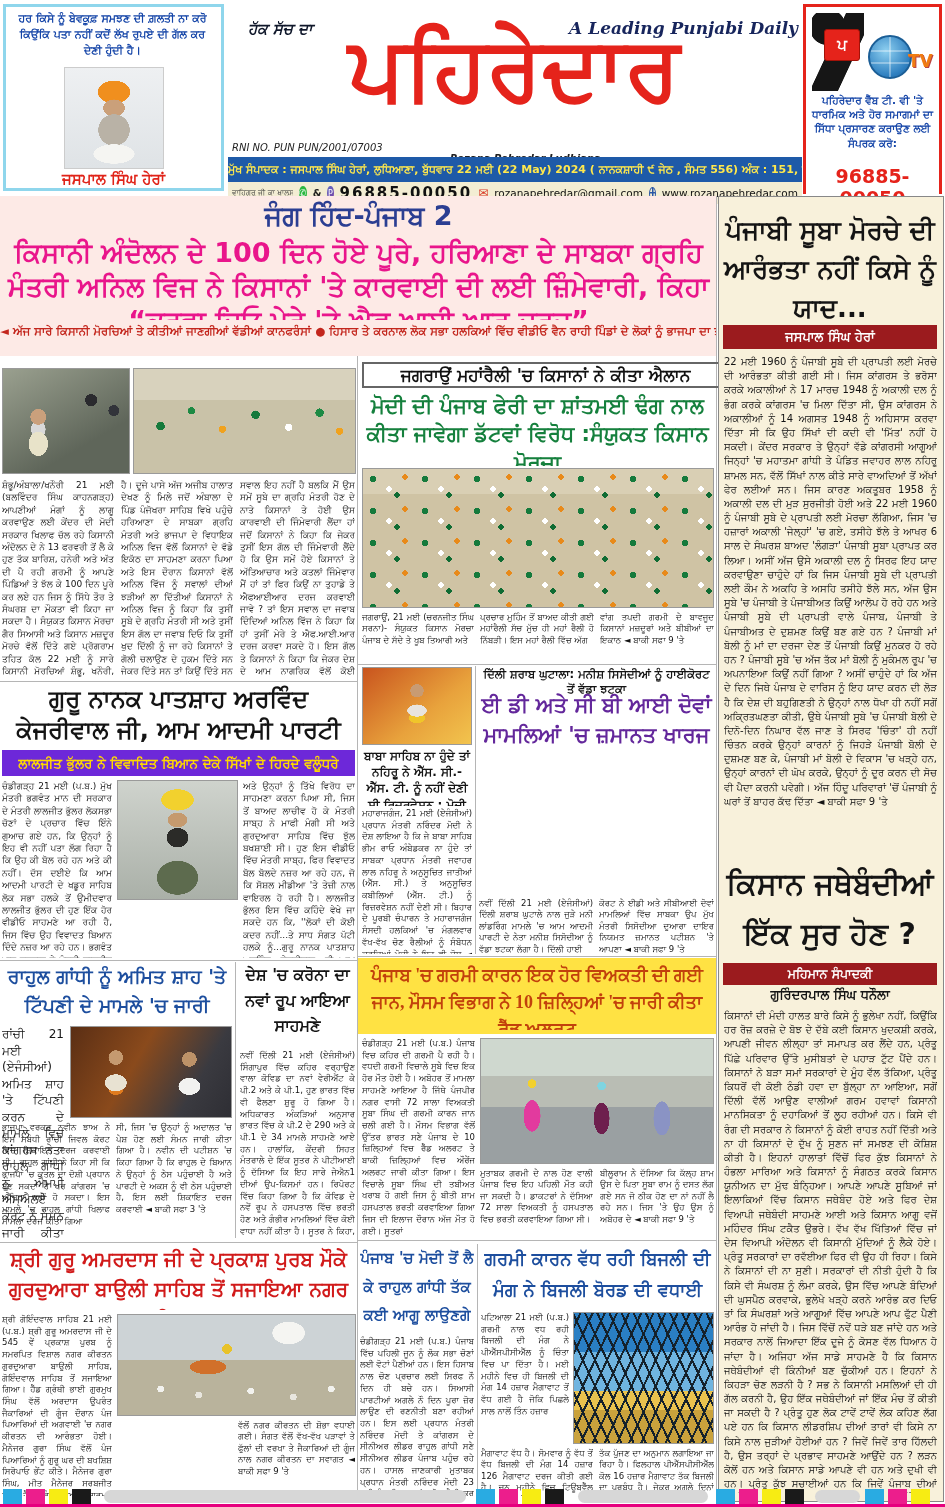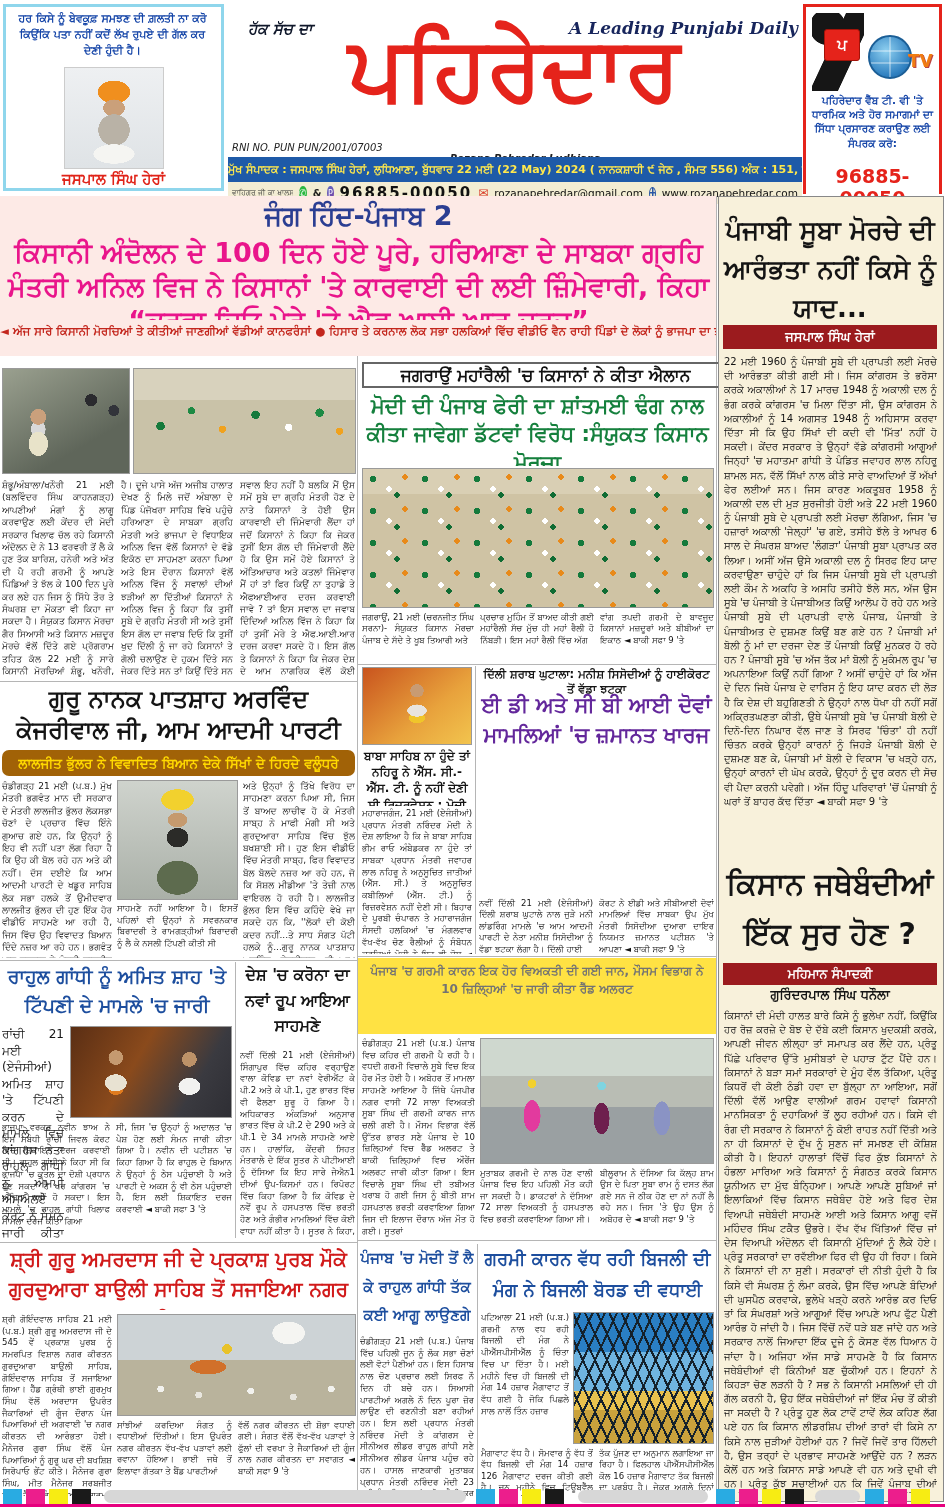--- a/index.html
+++ b/index.html
@@ -135,31 +135,30 @@
     <div class="bt" style="position:absolute;left:5px;top:158px;width:213px;height:496px;font-size:10px;line-height:1.42;">22 ਮਈ 1960 ਨੂੰ ਪੰਜਾਬੀ ਸੂਬੇ ਦੀ ਪ੍ਰਾਪਤੀ ਲਈ ਮੋਰਚੇ ਦੀ ਆਰੰਭਤਾ ਕੀਤੀ ਗਈ ਸੀ। ਜਿਸ ਕਾਂਗਰਸ ਤੇ ਭਰੋਸਾ ਕਰਕੇ ਅਕਾਲੀਆਂ ਨੇ 17 ਮਾਰਚ 1948 ਨੂੰ ਅਕਾਲੀ ਦਲ ਨੂੰ ਭੰਗ ਕਰਕੇ ਕਾਂਗਰਸ 'ਚ ਮਿਲਾ ਦਿੱਤਾ ਸੀ, ਉਸ ਕਾਂਗਰਸ ਨੇ ਅਕਾਲੀਆਂ ਨੂੰ 14 ਅਗਸਤ 1948 ਨੂੰ ਅਹਿਸਾਸ ਕਰਵਾ ਦਿੱਤਾ ਸੀ ਕਿ ਉਹ ਸਿੱਖਾਂ ਦੀ ਕਦੀ ਵੀ 'ਮਿੱਤ' ਨਹੀਂ ਹੋ ਸਕਦੀ। ਕੇਂਦਰ ਸਰਕਾਰ ਤੇ ਉਨ੍ਹਾਂ ਵੱਡੇ ਕਾਂਗਰਸੀ ਆਗੂਆਂ ਜਿਨ੍ਹਾਂ 'ਚ ਮਹਾਤਮਾ ਗਾਂਧੀ ਤੇ ਪੰਡਿਤ ਜਵਾਹਰ ਲਾਲ ਨਹਿਰੂ ਸ਼ਾਮਲ ਸਨ, ਵੱਲੋਂ ਸਿੱਖਾਂ ਨਾਲ ਕੀਤੇ ਸਾਰੇ ਵਾਅਦਿਆਂ ਤੋਂ ਅੱਖਾਂ ਫੇਰ ਲਈਆਂ ਸਨ। ਜਿਸ ਕਾਰਣ ਅਕਤੂਬਰ 1958 ਨੂੰ ਅਕਾਲੀ ਦਲ ਦੀ ਮੁੜ ਸੁਰਜੀਤੀ ਹੋਈ ਅਤੇ 22 ਮਈ 1960 ਨੂੰ ਪੰਜਾਬੀ ਸੂਬੇ ਦੇ ਪ੍ਰਾਪਤੀ ਲਈ ਮੋਰਚਾ ਲੱਗਿਆ, ਜਿਸ 'ਚ ਹਜ਼ਾਰਾਂ ਅਕਾਲੀ 'ਜੇਲ੍ਹਾਂ' 'ਚ ਗਏ, ਤਸੀਹੇ ਝੱਲੇ ਤੇ ਆਖਰ 6 ਸਾਲ ਦੇ ਸੰਘਰਸ਼ ਬਾਅਦ 'ਲੰਗੜਾ' ਪੰਜਾਬੀ ਸੂਬਾ ਪ੍ਰਾਪਤ ਕਰ ਲਿਆ। ਅਸੀਂ ਅੱਜ ਉਸੇ ਅਕਾਲੀ ਦਲ ਨੂੰ ਸਿਰਫ ਇਹ ਯਾਦ ਕਰਵਾਉਣਾ ਚਾਹੁੰਦੇ ਹਾਂ ਕਿ ਜਿਸ ਪੰਜਾਬੀ ਸੂਬੇ ਦੀ ਪ੍ਰਾਪਤੀ ਲਈ ਕੌਮ ਨੇ ਅਕਹਿ ਤੇ ਅਸਹਿ ਤਸੀਹੇ ਝੱਲੇ ਸਨ, ਅੱਜ ਉਸ ਸੂਬੇ 'ਚ ਪੰਜਾਬੀ ਤੇ ਪੰਜਾਬੀਅਤ ਕਿਉਂ ਆਲੋਪ ਹੋ ਰਹੇ ਹਨ ਅਤੇ ਪੰਜਾਬੀ ਸੂਬੇ ਦੀ ਪ੍ਰਾਪਤੀ ਵਾਲੇ ਪੰਜਾਬ, ਪੰਜਾਬੀ ਤੇ ਪੰਜਾਬੀਅਤ ਦੇ ਦੁਸ਼ਮਣ ਕਿਉਂ ਬਣ ਗਏ ਹਨ ? ਪੰਜਾਬੀ ਮਾਂ ਬੋਲੀ ਨੂੰ ਮਾਂ ਦਾ ਦਰਜਾ ਦੇਣ ਤੋਂ ਪੰਜਾਬੀ ਕਿਉਂ ਮੁਨਕਰ ਹੋ ਰਹੇ ਹਨ ? ਪੰਜਾਬੀ ਸੂਬੇ 'ਚ ਅੱਜ ਤੱਕ ਮਾਂ ਬੋਲੀ ਨੂੰ ਮੁਕੰਮਲ ਰੂਪ 'ਚ ਅਪਨਾਇਆ ਕਿਉਂ ਨਹੀਂ ਗਿਆ ? ਅਸੀਂ ਚਾਹੁੰਦੇ ਹਾਂ ਕਿ ਅੱਜ ਦੇ ਦਿਨ ਜਿਥੇ ਪੰਜਾਬ ਦੇ ਵਾਰਿਸ ਨੂੰ ਇਹ ਯਾਦ ਕਰਨ ਦੀ ਲੋੜ ਹੈ ਕਿ ਦੇਸ਼ ਦੀ ਬਹੁਗਿਣਤੀ ਨੇ ਉਨ੍ਹਾਂ ਨਾਲ ਧੋਖਾ ਹੀ ਨਹੀਂ ਸਗੋਂ ਅਕ੍ਰਿਤਘਣਤਾ ਕੀਤੀ, ਉਥੇ ਪੰਜਾਬੀ ਸੂਬੇ 'ਚ ਪੰਜਾਬੀ ਬੋਲੀ ਦੇ ਦਿਨੋ-ਦਿਨ ਨਿਘਾਰ ਵੱਲ ਜਾਣ ਤੇ ਸਿਰਫ 'ਚਿੰਤਾ' ਹੀ ਨਹੀਂ ਚਿੰਤਨ ਕਰਕੇ ਉਨ੍ਹਾਂ ਕਾਰਨਾਂ ਨੂੰ ਜਿਹੜੇ ਪੰਜਾਬੀ ਬੋਲੀ ਦੇ ਦੁਸ਼ਮਣ ਬਣ ਕੇ, ਪੰਜਾਬੀ ਮਾਂ ਬੋਲੀ ਦੇ ਵਿਕਾਸ 'ਚ ਖੜ੍ਹੇ ਹਨ, ਉਨ੍ਹਾਂ ਕਾਰਨਾਂ ਦੀ ਘੋਖ ਕਰਕੇ, ਉਨ੍ਹਾਂ ਨੂੰ ਦੂਰ ਕਰਨ ਦੀ ਸੋਚ ਵੀ ਪੈਦਾ ਕਰਨੀ ਪਵੇਗੀ। ਅੱਜ ਹਿੰਦੂ ਪਰਿਵਾਰਾਂ 'ਚੋਂ ਪੰਜਾਬੀ ਨੂੰ ਘਰਾਂ ਤੋਂ ਬਾਹਰ ਕੱਢ ਦਿੱਤਾ ◄ ਬਾਕੀ ਸਫਾ 9 'ਤੇ</div>
     <div class="hl" style="position:absolute;left:4px;top:662px;width:214px;height:100px;font-size:30px;line-height:1.65;color:#141414;">ਕਿਸਾਨ ਜਥੇਬੰਦੀਆਂ ਇੱਕ ਸੁਰ ਹੋਣ ?</div>
     <div class="abs" style="left:4px;top:766px;width:214px;height:22px;background:#9b1b1e;display:flex;align-items:center;justify-content:center;">
       <span style="color:#fff;font-weight:bold;font-size:12.5px;">ਮਹਿਮਾਨ ਸੰਪਾਦਕੀ</span>
     </div>
     <div class="hl" style="position:absolute;left:4px;top:790px;width:214px;font-size:13px;color:#141414;">ਗੁਰਿੰਦਰਪਾਲ ਸਿੰਘ ਧਨੌਲਾ</div>
     <div class="bt" style="position:absolute;left:5px;top:812px;width:213px;height:484px;font-size:10px;line-height:1.42;">ਕਿਸਾਨਾਂ ਦੀ ਮੰਦੀ ਹਾਲਤ ਬਾਰੇ ਕਿਸੇ ਨੂੰ ਭੁਲੇਖਾ ਨਹੀਂ, ਕਿਉਂਕਿ ਹਰ ਰੋਜ਼ ਕਰਜ਼ੇ ਦੇ ਬੋਝ ਦੇ ਦੱਬੇ ਕਈ ਕਿਸਾਨ ਖੁਦਕਸ਼ੀ ਕਰਕੇ, ਆਪਣੀ ਜੀਵਨ ਲੀਲ੍ਹਾ ਤਾਂ ਸਮਾਪਤ ਕਰ ਲੈਂਦੇ ਹਨ, ਪ੍ਰੰਤੂ ਪਿੱਛੇ ਪਰਿਵਾਰ ਉੱਤੇ ਮੁਸੀਬਤਾਂ ਦੇ ਪਹਾੜ ਟੁੱਟ ਪੈਂਦੇ ਹਨ। ਕਿਸਾਨਾਂ ਨੇ ਬੜਾ ਸਮਾਂ ਸਰਕਾਰਾਂ ਦੇ ਮੂੰਹ ਵੱਲ ਤੱਕਿਆ, ਪ੍ਰੰਤੂ ਕਿਧਰੋਂ ਵੀ ਕੋਈ ਠੰਡੀ ਹਵਾ ਦਾ ਬੁੱਲ੍ਹਾ ਨਾ ਆਇਆ, ਸਗੋਂ ਦਿੱਲੀ ਵੱਲੋਂ ਆਉਣ ਵਾਲੀਆਂ ਗਰਮ ਹਵਾਵਾਂ ਕਿਸਾਨੀ ਮਾਨਸਿਕਤਾ ਨੂੰ ਦਹਾਕਿਆਂ ਤੋਂ ਲੂਹ ਰਹੀਆਂ ਹਨ। ਕਿਸੇ ਵੀ ਰੰਗ ਦੀ ਸਰਕਾਰ ਨੇ ਕਿਸਾਨਾਂ ਨੂੰ ਕੋਈ ਰਾਹਤ ਨਹੀਂ ਦਿੱਤੀ ਅਤੇ ਨਾ ਹੀ ਕਿਸਾਨਾਂ ਦੇ ਦੁੱਖ ਨੂੰ ਸੁਣਨ ਜਾਂ ਸਮਝਣ ਦੀ ਕੋਸ਼ਿਸ਼ ਕੀਤੀ ਹੈ। ਇਹਨਾਂ ਹਾਲਾਤਾਂ ਵਿੱਚੋਂ ਫਿਰ ਕੁੱਝ ਕਿਸਾਨਾਂ ਨੇ ਹੰਭਲਾ ਮਾਰਿਆ ਅਤੇ ਕਿਸਾਨਾਂ ਨੂੰ ਸੰਗਠਤ ਕਰਕੇ ਕਿਸਾਨ ਯੂਨੀਅਨ ਦਾ ਮੁੱਢ ਬੰਨ੍ਹਿਆ। ਆਪਣੇ ਆਪਣੇ ਸੂਬਿਆਂ ਜਾਂ ਇਲਾਕਿਆਂ ਵਿੱਚ ਕਿਸਾਨ ਜਥੇਬੰਦ ਹੋਏ ਅਤੇ ਫਿਰ ਦੇਸ਼ ਵਿਆਪੀ ਜਥੇਬੰਦੀ ਸਾਹਮਣੇ ਆਈ ਅਤੇ ਕਿਸਾਨ ਆਗੂ ਵਜੋਂ ਮਹਿੰਦਰ ਸਿੰਘ ਟਕੈਤ ਉਭਰੇ। ਵੱਖ ਵੱਖ ਖਿੱਤਿਆਂ ਵਿੱਚ ਜਾਂ ਦੇਸ ਵਿਆਪੀ ਅੰਦੋਲਨ ਵੀ ਕਿਸਾਨੀ ਮੁੱਦਿਆਂ ਨੂੰ ਲੈਕੇ ਹੋਏ। ਪ੍ਰੰਤੂ ਸਰਕਾਰਾਂ ਦਾ ਰਵੱਈਆ ਫਿਰ ਵੀ ਉਹ ਹੀ ਰਿਹਾ। ਕਿਸੇ ਨੇ ਕਿਸਾਨਾਂ ਦੀ ਨਾ ਸੁਣੀ। ਸਰਕਾਰਾਂ ਦੀ ਨੀਤੀ ਹੁੰਦੀ ਹੈ ਕਿ ਕਿਸੇ ਵੀ ਸੰਘਰਸ਼ ਨੂੰ ਲੰਮਾ ਕਰਕੇ, ਉਸ ਵਿੱਚ ਆਪਣੇ ਬੰਦਿਆਂ ਦੀ ਘੁਸਪੈਠ ਕਰਵਾਕੇ, ਭੁਲੇਖੇ ਖੜ੍ਹੇ ਕਰਨੇ ਆਰੰਭ ਕਰ ਦਿਓ ਤਾਂ ਕਿ ਸੰਘਰਸ਼ਾਂ ਅਤੇ ਆਗੂਆਂ ਵਿੱਚ ਆਪਣੇ ਆਪ ਫੁੱਟ ਪੈਣੀ ਆਰੰਭ ਹੋ ਜਾਂਦੀ ਹੈ। ਜਿਸ ਵਿੱਚੋਂ ਨਵੇਂ ਧੜੇ ਬਣ ਜਾਂਦੇ ਹਨ ਅਤੇ ਸਰਕਾਰ ਨਾਲੋਂ ਜਿਆਦਾ ਇੱਕ ਦੂਜੇ ਨੂੰ ਕੋਸਣ ਵੱਲ ਧਿਆਨ ਹੋ ਜਾਂਦਾ ਹੈ। ਅਜਿਹਾ ਅੱਜ ਸਾਡੇ ਸਾਹਮਣੇ ਹੈ ਕਿ ਕਿਸਾਨ ਜਥੇਬੰਦੀਆਂ ਵੀ ਕਿੰਨੀਆਂ ਬਣ ਚੁੱਕੀਆਂ ਹਨ। ਇਹਨਾਂ ਨੇ ਕਿਹੜਾ ਚੋਣ ਲੜਨੀ ਹੈ ? ਸਭ ਨੇ ਕਿਸਾਨੀ ਮਸਲਿਆਂ ਦੀ ਹੀ ਗੱਲ ਕਰਨੀ ਹੈ, ਉਹ ਇੱਕ ਜਥੇਬੰਦੀਆਂ ਜਾਂ ਇੱਕ ਮੰਚ ਤੋਂ ਕੀਤੀ ਜਾ ਸਕਦੀ ਹੈ ? ਪ੍ਰੰਤੂ ਹੁਣ ਲੋਕ ਟਾਵੇਂ ਟਾਵੇਂ ਲੋਕ ਕਹਿਣ ਲੱਗ ਪਏ ਹਨ ਕਿ ਕਿਸਾਨ ਲੀਡਰਸ਼ਿਪ ਦੀਆਂ ਤਾਰਾਂ ਵੀ ਕਿਸੇ ਨਾ ਕਿਸੇ ਨਾਲ ਜੁੜੀਆਂ ਹੋਈਆਂ ਹਨ ? ਜਿਵੇਂ ਜਿਵੇਂ ਤਾਰ ਹਿੱਲਦੀ ਹੈ, ਉਸ ਤਰ੍ਹਾਂ ਦੇ ਪ੍ਰਭਾਵ ਸਾਹਮਣੇ ਆਉਂਦੇ ਹਨ ? ਲੜਨ ਕੋਲੋਂ ਹਨ ਅਤੇ ਕਿਸਾਨ ਸਾਡੇ ਆਪਣੇ ਵੀ ਹਨ ਅਤੇ ਦੁਖੀ ਵੀ ਹਨ। ਪ੍ਰੰਤੂ ਕੁੱਝ ਸਚਾਈਆਂ ਹਨ ਕਿ ਜਿਵੇਂ ਪੰਜਾਬ ਦੀਆਂ ਸਾਰੀਆਂ ਹੀ ਰਾਜਸੀ ਪਾਰਟੀਆਂ ਦੇ ਆਗੂ ਇਹ ਕਹਿੰਦੇ ਹਨ ਕਿ ਅਸੀਂ ਪੰਜਾਬ ਲਈ ਲੜਦੇ ਹਾਂ, ਪ੍ਰੰਤੂ ਉਹਨਾਂ ਦਾ ਲੜਨਾ ਹੁਣ ਤੱਕ ਕੀ ਰੰਗ ਲਿਆਇਆ ਹੈ ? ਖੁਦ ਵਜ਼ੀਰੀਆਂ ਤਾਂ ਹੰਢਾਅ ਗਏ ਪ੍ਰੰਤੂ ਪੰਜਾਬ ਦਾ ਕੋਈ ਮਸਲਾ ਹੱਲ ਨਹੀਂ ਹੋਇਆ। ਇਹ ਸਭ ਕੁੱਝ ਪੰਜਾਬ ਦੇ ਆਗੂਆਂ ਦੀ ਰਾਜਸੀ ਲਾਲਸਾ ਵਾਲੀ ਬਿਰਤੀ ◄ ਬਾਕੀ ਸਫਾ 9 'ਤੇ</div>
   </div>
 
   <div class="hl" style="position:absolute;left:2px;top:684px;width:353px;height:62px;font-size:24px;line-height:1.3;color:#141414;">ਗੁਰੂ ਨਾਨਕ ਪਾਤਸ਼ਾਹ ਅਰਵਿੰਦ ਕੇਜਰੀਵਾਲ ਜੀ, ਆਮ ਆਦਮੀ ਪਾਰਟੀ ਨੇ...',</div>
-  <div class="abs" style="left:2px;top:750px;width:353px;height:26px;background:#a16207;display:flex;align-items:center;justify-content:center;border-radius:7px;">
+  <div class="abs" style="left:2px;top:750px;width:353px;height:26px;background:#6d28d9;display:flex;align-items:center;justify-content:center;">
     <span style="color:#ffd900;font-weight:bold;font-size:13.5px;white-space:nowrap;overflow:hidden;">ਲਾਲਜੀਤ ਭੁੱਲਰ ਨੇ ਵਿਵਾਦਿਤ ਬਿਆਨ ਦੇਕੇ ਸਿੱਖਾਂ ਦੇ ਹਿਰਦੇ ਵਲੂੰਧਰੇ</span>
   </div>
   <div class="bt" style="position:absolute;left:2px;top:780px;width:110px;height:178px;">ਚੰਡੀਗੜ੍ਹ 21 ਮਈ (ਪ.ਬ.) ਮੁੱਖ ਮੰਤਰੀ ਭਗਵੰਤ ਮਾਨ ਦੀ ਸਰਕਾਰ ਦੇ ਮੰਤਰੀ ਲਾਲਜੀਤ ਭੁੱਲਰ ਲੋਕਸਭਾ ਚੋਣਾਂ ਦੇ ਪ੍ਰਚਾਰ ਵਿੱਚ ਇੰਨੇ ਗੁਆਚ ਗਏ ਹਨ, ਕਿ ਉਨ੍ਹਾਂ ਨੂੰ ਇਹ ਵੀ ਨਹੀਂ ਪਤਾ ਲੱਗ ਰਿਹਾ ਹੈ ਕਿ ਉਹ ਕੀ ਬੋਲ ਰਹੇ ਹਨ ਅਤੇ ਕੀ ਨਹੀਂ। ਦੱਸ ਦਈਏ ਕਿ ਆਮ ਆਦਮੀ ਪਾਰਟੀ ਦੇ ਖਡੂਰ ਸਾਹਿਬ ਲੋਕ ਸਭਾ ਹਲਕੇ ਤੋਂ ਉਮੀਦਵਾਰ ਲਾਲਜੀਤ ਭੁੱਲਰ ਦੀ ਹੁਣ ਇੱਕ ਹੋਰ ਵੀਡੀਓ ਸਾਹਮਣੇ ਆ ਰਹੀ ਹੈ, ਜਿਸ ਵਿੱਚ ਉਹ ਵਿਵਾਦਤ ਬਿਆਨ ਦਿੰਦੇ ਨਜ਼ਰ ਆ ਰਹੇ ਹਨ। ਭਗਵੰਤ ਮਾਨ ਸਰਕਾਰ ਦੇ ਮੰਤਰੀ ਲਾਲਜੀਤ ਸਿੰਘ ਭੁੱਲਰ ਦਾ ਇਹ ਵਿਵਾਦਤ ਬਿਆਨ ਕੋਈ ਪਹਿਲੀ ਵਾਰ</div>
   <div class="ph" style="left:117px;top:780px;width:121px;height:120px;background:
          radial-gradient(ellipse 26px 17px at 50% 16%, #f2d12e 62%, transparent 63%),
          radial-gradient(ellipse 16px 12px at 50% 33%, #c59a6e 60%, transparent 61%),
          radial-gradient(ellipse 18px 16px at 50% 48%, #2b2b28 60%, transparent 61%),
          radial-gradient(ellipse 34px 28px at 50% 82%, #5d6b4e 60%, transparent 61%),
          linear-gradient(#cfd3cd,#aab0a8);"></div>
-  <div class="bt" style="position:absolute;left:117px;top:903px;width:121px;height:56px;font-size:8.5px;">ਸਾਹਮਣੇ ਨਹੀਂ ਆਇਆ ਹੈ। ਇਸਤੋਂ ਪਹਿਲਾਂ ਵੀ ਉਨ੍ਹਾਂ ਨੇ ਸਵਰਨਕਾਰ ਬਿਰਾਦਰੀ ਤੇ ਰਾਮਗੜ੍ਹੀਆਂ ਬਿਰਾਦਰੀ ਨੂੰ ਲੈ ਕੇ ਨਸਲੀ ਟਿੱਪਣੀ ਕੀਤੀ ਸੀ</div>
   <div class="bt" style="position:absolute;left:243px;top:780px;width:112px;height:178px;">ਅਤੇ ਉਨ੍ਹਾਂ ਨੂੰ ਤਿੱਖੇ ਵਿਰੋਧ ਦਾ ਸਾਹਮਣਾ ਕਰਨਾ ਪਿਆ ਸੀ, ਜਿਸ ਤੋਂ ਬਾਅਦ ਲਾਚੀਵ ਹੋ ਕੇ ਮੰਤਰੀ ਸਾਬ੍ਹ ਨੇ ਮਾਫੀ ਮੰਗੀ ਸੀ ਅਤੇ ਗੁਰਦੁਆਰਾ ਸਾਹਿਬ ਵਿੱਚ ਝੁੱਲ ਬਖਸ਼ਾਈ ਸੀ। ਹੁਣ ਇਸ ਵੀਡੀਓ ਵਿੱਚ ਮੰਤਰੀ ਸਾਬ੍ਹ, ਫਿਰ ਵਿਵਾਦਤ ਬੋਲ ਬੋਲਦੇ ਨਜ਼ਰ ਆ ਰਹੇ ਹਨ, ਜੋ ਕਿ ਸੋਸ਼ਲ ਮੀਡੀਆ 'ਤੇ ਤੇਜ਼ੀ ਨਾਲ ਵਾਇਰਲ ਹੋ ਰਹੀ ਹੈ। ਲਾਲਜੀਤ ਭੁੱਲਰ ਇਸ ਵਿੱਚ ਕਹਿੰਦੇ ਵੇਖੇ ਜਾ ਸਕਦੇ ਹਨ ਕਿ, ''ਲੋਕਾਂ ਦੀ ਕੋਈ ਕਦਰ ਨਹੀਂ...ਤੇ ਸਾਧ ਸੰਗਤ ਪੱਟੀ ਹਲਕੇ ਨੂੰ...ਗੁਰੂ ਨਾਨਕ ਪਾਤਸ਼ਾਹ ਅਰਵਿੰਦ ਕੇਜਰੀਵਾਲ ਜੀ..ਆਮ ਆਦਮੀ ਪਾਰਟੀ ◄ ਬਾਕੀ ਸਫਾ 9 'ਤੇ</div>
   <div class="rule-h" style="left:0;top:960px;width:357px;"></div>
 
   <div class="ph" style="left:362px;top:667px;width:110px;height:78px;background:
          radial-gradient(circle 11px at 50% 30%, #c89b72 60%, transparent 61%),
          radial-gradient(ellipse 16px 10px at 50% 56%, #e8e4de 60%, transparent 61%),
          radial-gradient(ellipse 14px 8px at 50% 66%, #f0c52a 60%, transparent 61%),
          linear-gradient(140deg,#c9541e,#e8a23c 60%,#f2c44e);"></div>
   <div class="hl" style="position:absolute;left:362px;top:748px;width:110px;height:58px;font-size:12px;line-height:1.35;color:#141414;">ਬਾਬਾ ਸਾਹਿਬ ਨਾ ਹੁੰਦੇ ਤਾਂ ਨਹਿਰੂ ਨੇ ਐੱਸ. ਸੀ.-ਐੱਸ. ਟੀ. ਨੂੰ ਨਹੀਂ ਦੇਣੀ ਸੀ ਰਿਜ਼ਰਵੇਸ਼ਨ : ਮੋਦੀ</div>
   <div class="bt" style="position:absolute;left:362px;top:808px;width:110px;height:146px;font-size:8.5px;">ਮਹਾਰਾਜਗੰਜ, 21 ਮਈ (ਏਜੰਸੀਆਂ) ਪ੍ਰਧਾਨ ਮੰਤਰੀ ਨਰਿੰਦਰ ਮੋਦੀ ਨੇ ਦੋਸ਼ ਲਾਇਆ ਹੈ ਕਿ ਜੇ ਬਾਬਾ ਸਾਹਿਬ ਭੀਮ ਰਾਓ ਅੰਬੇਡਕਰ ਨਾ ਹੁੰਦੇ ਤਾਂ ਸਾਬਕਾ ਪ੍ਰਧਾਨ ਮੰਤਰੀ ਜਵਾਹਰ ਲਾਲ ਨਹਿਰੂ ਨੇ ਅਨੁਸੂਚਿਤ ਜਾਤੀਆਂ (ਐੱਸ. ਸੀ.) ਤੇ ਅਨੁਸੂਚਿਤ ਕਬੀਲਿਆਂ (ਐੱਸ. ਟੀ.) ਨੂੰ ਰਿਜ਼ਰਵੇਸ਼ਨ ਨਹੀਂ ਦੇਣੀ ਸੀ। ਬਿਹਾਰ ਦੇ ਪੂਰਬੀ ਚੰਪਾਰਨ ਤੇ ਮਹਾਰਾਜਗੰਜ ਸੰਸਦੀ ਹਲਕਿਆਂ 'ਚ ਮੰਗਲਵਾਰ ਵੱਖ-ਵੱਖ ਚੋਣ ਰੈਲੀਆਂ ਨੂੰ ਸੰਬੋਧਨ ਕਰਦਿਆਂ ਮੋਦੀ ਨੇ ਇਹ ਵੀ ਦੋਸ਼ ◄ ਬਾਕੀ ਸਫਾ 9 'ਤੇ</div>
@@ -182,21 +181,21 @@
          linear-gradient(120deg,#5a2e14,#8a4a1c 40%,#3a3a40 75%,#2e2e34);"></div>
   <div class="bt" style="position:absolute;left:2px;top:1122px;width:108px;height:116px;font-size:8.5px;">ਭਾਜਪਾ ਵਰਕਰ ਨਵੀਨ ਝਾਅ ਨੇ ਇਸ ਸਬੰਧੀ ਰਾਂਚੀ ਜਿਵਲ ਕੋਰਟ ਵਿਚ ਸ਼ਿਕਾਇਤ ਦਰਜ ਕਰਵਾਈ ਸੀ। ਰਾਹੁਲ ਗਾਂਧੀ ਨੇ ਕਿਹਾ ਸੀ ਕਿ ਭਾਜਪਾ 'ਚ ਕਤਲ ਦਾ ਦੋਸ਼ੀ ਪ੍ਰਧਾਨ ਬਣ ਸਕਦਾ ਹੈ ਪਰ ਕਾਂਗਰਸ 'ਚ ਅਜਿਹਾ ਨਹੀਂ ਹੋ ਸਕਦਾ। ਇਸ ਮਾਮਲੇ 'ਚ ਰਾਹੁਲ ਗਾਂਧੀ ਖਿਲਾਫ ਮਾਮਲਾ ਦਰਜ ਕੀਤਾ ਗਿਆ</div>
   <div class="bt" style="position:absolute;left:116px;top:1122px;width:116px;height:116px;font-size:8.5px;">ਸੀ, ਜਿਸ 'ਚ ਉਨ੍ਹਾਂ ਨੂੰ ਅਦਾਲਤ 'ਚ ਪੇਸ਼ ਹੋਣ ਲਈ ਸੰਮਨ ਜਾਰੀ ਕੀਤਾ ਗਿਆ ਹੈ। ਨਵੀਨ ਦੀ ਪਟੀਸ਼ਨ 'ਚ ਕਿਹਾ ਗਿਆ ਹੈ ਕਿ ਰਾਹੁਲ ਦੇ ਬਿਆਨ ਨੇ ਉਨ੍ਹਾਂ ਨੂੰ ਠੇਸ ਪਹੁੰਚਾਈ ਹੈ ਅਤੇ ਪਾਰਟੀ ਦੇ ਅਕਸ ਨੂੰ ਵੀ ਠੇਸ ਪਹੁੰਚਾਈ ਹੈ, ਇਸ ਲਈ ਸ਼ਿਕਾਇਤ ਦਰਜ ਕਰਵਾਈ ◄ ਬਾਕੀ ਸਫਾ 3 'ਤੇ</div>
   <div class="rule-v" style="left:235px;top:962px;height:276px;"></div>
 
   <div class="hl" style="position:absolute;left:240px;top:962px;width:115px;height:84px;font-size:16px;line-height:1.6;color:#141414;">ਦੇਸ਼ 'ਚ ਕਰੋਨਾ ਦਾ ਨਵਾਂ ਰੂਪ ਆਇਆ ਸਾਹਮਣੇ</div>
   <div class="bt" style="position:absolute;left:240px;top:1050px;width:115px;height:188px;font-size:8.5px;">ਨਵੀਂ ਦਿੱਲੀ 21 ਮਈ (ਏਜੰਸੀਆਂ) ਸਿੰਗਾਪੁਰ ਵਿੱਚ ਕਹਿਰ ਵਰ੍ਹਾਉਣ ਵਾਲਾ ਕੋਵਿਡ ਦਾ ਨਵਾਂ ਵੇਰੀਐਂਟ ਕੇ ਪੀ.2 ਅਤੇ ਕੇ ਪੀ.1, ਹੁਣ ਭਾਰਤ ਵਿੱਚ ਵੀ ਫੈਲਣਾ ਸ਼ੁਰੂ ਹੋ ਗਿਆ ਹੈ। ਅਧਿਕਾਰਤ ਅੰਕੜਿਆਂ ਅਨੁਸਾਰ ਭਾਰਤ ਵਿੱਚ ਕੇ ਪੀ.2 ਦੇ 290 ਅਤੇ ਕੇ ਪੀ.1 ਦੇ 34 ਮਾਮਲੇ ਸਾਹਮਣੇ ਆਏ ਹਨ। ਹਾਲਾਂਕਿ, ਕੇਂਦਰੀ ਸਿਹਤ ਮੰਤਰਾਲੇ ਦੇ ਇੱਕ ਸੂਤਰ ਨੇ ਪੀਟੀਆਈ ਨੂੰ ਦੱਸਿਆ ਕਿ ਇਹ ਸਾਰੇ ਜੇਐਨ1 ਦੀਆਂ ਉਪ-ਕਿਸਮਾਂ ਹਨ। ਰਿਪੋਰਟ ਵਿੱਚ ਕਿਹਾ ਗਿਆ ਹੈ ਕਿ ਕੋਵਿਡ ਦੇ ਨਵੇਂ ਰੂਪ ਨੇ ਹਸਪਤਾਲ ਵਿੱਚ ਭਰਤੀ ਹੋਣ ਅਤੇ ਗੰਭੀਰ ਮਾਮਲਿਆਂ ਵਿੱਚ ਕੋਈ ਵਾਧਾ ਨਹੀਂ ਕੀਤਾ ਹੈ। ਸੂਤਰ ਨੇ ਕਿਹਾ, “ਕੋਵਿਡ ਕੇ ਪੀ.2 ਅਤੇ ਕੇ ਪੀ.1 ◄ ਬਾਕੀ ਸਫਾ 9 'ਤੇ</div>
   <div class="rule-h" style="left:0;top:1242px;width:357px;"></div>
 
   <div class="abs" style="left:358px;top:958px;width:358px;height:76px;background:#ffe243;">
-    <div class="hl" style="position:absolute;left:4px;top:4px;width:350px;height:68px;font-size:12px;line-height:1.5;color:#737373;">ਪੰਜਾਬ 'ਚ ਗਰਮੀ ਕਾਰਨ ਇਕ ਹੋਰ ਵਿਅਕਤੀ ਦੀ ਗਈ ਜਾਨ, ਮੌਸਮ ਵਿਭਾਗ ਨੇ 10 ਜ਼ਿਲ੍ਹਿਆਂ 'ਚ ਜਾਰੀ ਕੀਤਾ ਰੈੱਡ ਅਲਰਟ</div>
+    <div class="hl" style="position:absolute;left:4px;top:4px;width:350px;height:68px;font-size:18px;line-height:1.5;color:#c2410c;font-family:Liberation Serif, serif;">ਪੰਜਾਬ 'ਚ ਗਰਮੀ ਕਾਰਨ ਇਕ ਹੋਰ ਵਿਅਕਤੀ ਦੀ ਗਈ ਜਾਨ, ਮੌਸਮ ਵਿਭਾਗ ਨੇ 10 ਜ਼ਿਲ੍ਹਿਆਂ 'ਚ ਜਾਰੀ ਕੀਤਾ ਰੈੱਡ ਅਲਰਟ</div>
   </div>
   <div class="bt" style="position:absolute;left:362px;top:1038px;width:113px;height:200px;font-size:8.5px;">ਚੰਡੀਗੜ੍ਹ 21 ਮਈ (ਪ.ਬ.) ਪੰਜਾਬ ਵਿਚ ਕਹਿਰ ਦੀ ਗਰਮੀ ਪੈ ਰਹੀ ਹੈ। ਵਧਦੀ ਗਰਮੀ ਵਿਚਾਲੇ ਸੂਬੇ ਵਿਚ ਇਕ ਹੋਰ ਮੌਤ ਹੋਈ ਹੈ। ਅਬੋਹਰ ਤੋਂ ਮਾਮਲਾ ਸਾਹਮਣੇ ਆਇਆ ਹੈ ਜਿੱਥੇ ਪੰਜਪੀਰ ਨਗਰ ਵਾਸੀ 72 ਸਾਲਾ ਵਿਅਕਤੀ ਸੂਬਾ ਸਿੰਘ ਦੀ ਗਰਮੀ ਕਾਰਨ ਜਾਨ ਚਲੀ ਗਈ ਹੈ। ਮੌਸਮ ਵਿਭਾਗ ਵੱਲੋਂ ਉੱਤਰ ਭਾਰਤ ਸਣੇ ਪੰਜਾਬ ਦੇ 10 ਜ਼ਿਲ੍ਹਿਆਂ ਵਿਚ ਰੈੱਡ ਅਲਰਟ ਤੇ ਬਾਕੀ ਜ਼ਿਲ੍ਹਿਆਂ ਵਿਚ ਔਰੇਂਜ ਅਲਰਟ ਜਾਰੀ ਕੀਤਾ ਗਿਆ। ਇਸ ਵਿਚਾਲੇ ਸੂਬਾ ਸਿੰਘ ਦੀ ਤਬੀਅਤ ਖਰਾਬ ਹੋ ਗਈ ਜਿਸ ਨੂੰ ਬੀਤੀ ਸ਼ਾਮ ਹਸਪਤਾਲ ਭਰਤੀ ਕਰਵਾਇਆ ਗਿਆ ਜਿਸ ਦੀ ਇਲਾਜ ਦੌਰਾਨ ਅੱਜ ਮੌਤ ਹੋ ਗਈ। ਸੂਤਰਾਂ</div>
   <div class="ph" style="left:480px;top:1038px;width:234px;height:126px;background:
          radial-gradient(ellipse 14px 26px at 22% 62%, #e23a9e 60%, transparent 61%),
          radial-gradient(circle 7px at 22% 36%, #f2d12e 60%, transparent 61%),
          radial-gradient(ellipse 13px 26px at 52% 64%, #6e1f4e 60%, transparent 61%),
          radial-gradient(circle 7px at 52% 38%, #7fd4e0 60%, transparent 61%),
          radial-gradient(ellipse 14px 28px at 78% 64%, #8a93c4 60%, transparent 61%),
          linear-gradient(#cfd8cf 0 30%, #b9bdb4 30% 55%, #9aa0a2 55% 100%);"></div>
   <div class="cap" style="position:absolute;left:480px;top:1168px;width:113px;height:70px;">ਮੁਤਾਬਕ ਗਰਮੀ ਦੇ ਨਾਲ ਹੋਣ ਵਾਲੀ ਪੰਜਾਬ ਵਿਚ ਇਹ ਪਹਿਲੀ ਮੌਤ ਕਹੀ ਜਾ ਸਕਦੀ ਹੈ। ਡਾਕਟਰਾਂ ਨੇ ਦੱਸਿਆ 72 ਸਾਲਾ ਵਿਅਕਤੀ ਨੂੰ ਹਸਪਤਾਲ ਵਿਚ ਭਰਤੀ ਕਰਵਾਇਆ ਗਿਆ ਸੀ।</div>
@@ -208,21 +207,20 @@
   <div class="ph" style="left:117px;top:1314px;width:239px;height:102px;background:
          radial-gradient(ellipse 26px 18px at 72% 18%, #f5f5f2 62%, transparent 63%),
          radial-gradient(circle 8px at 46% 34%, #e8c22a 60%, transparent 61%),
          radial-gradient(ellipse 30px 12px at 38% 52%, #d1702a 60%, transparent 61%),
          radial-gradient(circle 6px at 18% 74%, #f2f2ee 55%, transparent 56%),
          radial-gradient(circle 6px at 34% 80%, #e8e6de 55%, transparent 56%),
          radial-gradient(circle 6px at 56% 76%, #f2f2ee 55%, transparent 56%),
          radial-gradient(circle 6px at 74% 82%, #e8e6de 55%, transparent 56%),
          radial-gradient(circle 6px at 90% 74%, #f2f2ee 55%, transparent 56%),
          linear-gradient(#cdd3d6 0 45%, #b9b39c 45% 100%);"></div>
-  <div class="cap" style="position:absolute;left:117px;top:1420px;width:115px;height:76px;">ਸਾਂਝੀਆਂ ਕਰਦਿਆ ਸੰਗਤ ਨੂੰ ਵਧਾਈਆਂ ਦਿੱਤੀਆਂ। ਇਸ ਉਪਰੰਤ ਨਗਰ ਕੀਰਤਨ ਵੱਖ-ਵੱਖ ਪੜਾਵਾਂ ਲਈ ਰਵਾਨਾ ਹੋਇਆ। ਭਾਈ ਜਥੇ ਤੋਂ ਇਲਾਵਾ ਗੱਤਕਾ ਤੇ ਬੈਂਡ ਪਾਰਟੀਆਂ</div>
   <div class="cap" style="position:absolute;left:238px;top:1420px;width:117px;height:76px;">ਵੱਲੋਂ ਨਗਰ ਕੀਰਤਨ ਦੀ ਸ਼ੋਭਾ ਵਧਾਈ ਗਈ। ਸੰਗਤ ਵੱਲੋਂ ਵੱਖ-ਵੱਖ ਪੜਾਵਾਂ ਤੇ ਫੁੱਲਾਂ ਦੀ ਵਰਖਾ ਤੇ ਜੈਕਾਰਿਆਂ ਦੀ ਗੂੰਜ ਨਾਲ ਨਗਰ ਕੀਰਤਨ ਦਾ ਸਵਾਗਤ ◄ ਬਾਕੀ ਸਫਾ 9 'ਤੇ</div>
 
   <div class="hl" style="position:absolute;left:360px;top:1244px;width:114px;height:88px;font-size:15px;line-height:1.9;color:#1d4e9e;">ਪੰਜਾਬ 'ਚ ਮੋਦੀ ਤੋਂ ਲੈ ਕੇ ਰਾਹੁਲ ਗਾਂਧੀ ਤੱਕ ਕਈ ਆਗੂ ਲਾਉਣਗੇ ਗੇੜੇ</div>
   <div class="bt" style="position:absolute;left:360px;top:1336px;width:114px;height:160px;font-size:8.5px;">ਚੰਡੀਗੜ੍ਹ 21 ਮਈ (ਪ.ਬ.) ਪੰਜਾਬ ਵਿੱਚ ਪਹਿਲੀ ਜੂਨ ਨੂੰ ਲੋਕ ਸਭਾ ਚੋਣਾਂ ਲਈ ਵੋਟਾਂ ਪੈਣੀਆਂ ਹਨ। ਇਸ ਹਿਸਾਬ ਨਾਲ ਚੋਣ ਪ੍ਰਚਾਰ ਲਈ ਸਿਰਫ ਨੌ ਦਿਨ ਹੀ ਬਚੇ ਹਨ। ਸਿਆਸੀ ਪਾਰਟੀਆਂ ਅਗਲੇ ਨੌ ਦਿਨ ਪੂਰਾ ਜ਼ੋਰ ਲਾਉਣ ਦੀ ਰਣਨੀਤੀ ਬਣਾ ਰਹੀਆਂ ਹਨ। ਇਸ ਲਈ ਪ੍ਰਧਾਨ ਮੰਤਰੀ ਨਰਿੰਦਰ ਮੋਦੀ ਤੇ ਕਾਂਗਰਸ ਦੇ ਸੀਨੀਅਰ ਲੀਡਰ ਰਾਹੁਲ ਗਾਂਧੀ ਸਣੇ ਸੀਨੀਅਰ ਲੀਡਰ ਪੰਜਾਬ ਪਹੁੰਚ ਰਹੇ ਹਨ। ਹਾਸਲ ਜਾਣਕਾਰੀ ਮੁਤਾਬਕ ਪ੍ਰਧਾਨ ਮੰਤਰੀ ਨਰਿੰਦਰ ਮੋਦੀ 23 ਮਈ ਨੂੰ ਪਟਿਆਲਾ 'ਚ ਚੋਣ ਰੈਲੀ ਕਰ ਰਹੇ ਹਨ। ਕਾਂਗਰਸ ਤੇ 'ਆਪ' ਵੱਲੋਂ ਵੀ ਰਣਨੀਤੀ ਬਣਾਈ ਗਈ ਹੈ। 'ਆਪ' ਦੇ ਕੌਮੀ ਕਨਵੀਨਰ ਅਰਵਿੰਦ ਕੇਜਰੀਵਾਲ 25 ਮਈ ਨੂੰ ਪੰਜਾਬ ਪਹੁੰਚ ਰਹੇ ਹਨ ◄ ਬਾਕੀ ਸਫਾ 9 'ਤੇ</div>
   <div class="rule-v" style="left:477px;top:1244px;height:252px;"></div>
 
   <div class="hl" style="position:absolute;left:481px;top:1244px;width:233px;height:64px;font-size:18px;line-height:1.7;color:#1d4e9e;">ਗਰਮੀ ਕਾਰਨ ਵੱਧ ਰਹੀ ਬਿਜਲੀ ਦੀ ਮੰਗ ਨੇ ਬਿਜਲੀ ਬੋਰਡ ਦੀ ਵਧਾਈ ਚਿੰਤਾ</div>
   <div class="bt" style="position:absolute;left:481px;top:1312px;width:88px;height:142px;font-size:8.5px;">ਪਟਿਆਲਾ 21 ਮਈ (ਪ.ਬ.) ਗਰਮੀ ਨਾਲ ਵਧ ਰਹੀ ਬਿਜਲੀ ਦੀ ਮੰਗ ਨੇ ਪੀਐੱਸਪੀਸੀਐੱਲ ਨੂੰ ਚਿੰਤਾ ਵਿਚ ਪਾ ਦਿੱਤਾ ਹੈ। ਮਈ ਮਹੀਨੇ ਵਿਚ ਹੀ ਬਿਜਲੀ ਦੀ ਮੰਗ 14 ਹਜ਼ਾਰ ਮੈਗਾਵਾਟ ਤੋਂ ਵੱਧ ਗਈ ਹੈ ਜੋਕਿ ਪਿਛਲੇ ਸਾਲ ਨਾਲੋਂ ਤਿੰਨ ਹਜ਼ਾਰ</div>
   <div class="ph" style="left:573px;top:1312px;width:141px;height:132px;background:
          repeating-linear-gradient(65deg, transparent 0 9px, #14202a 9px 11px),

